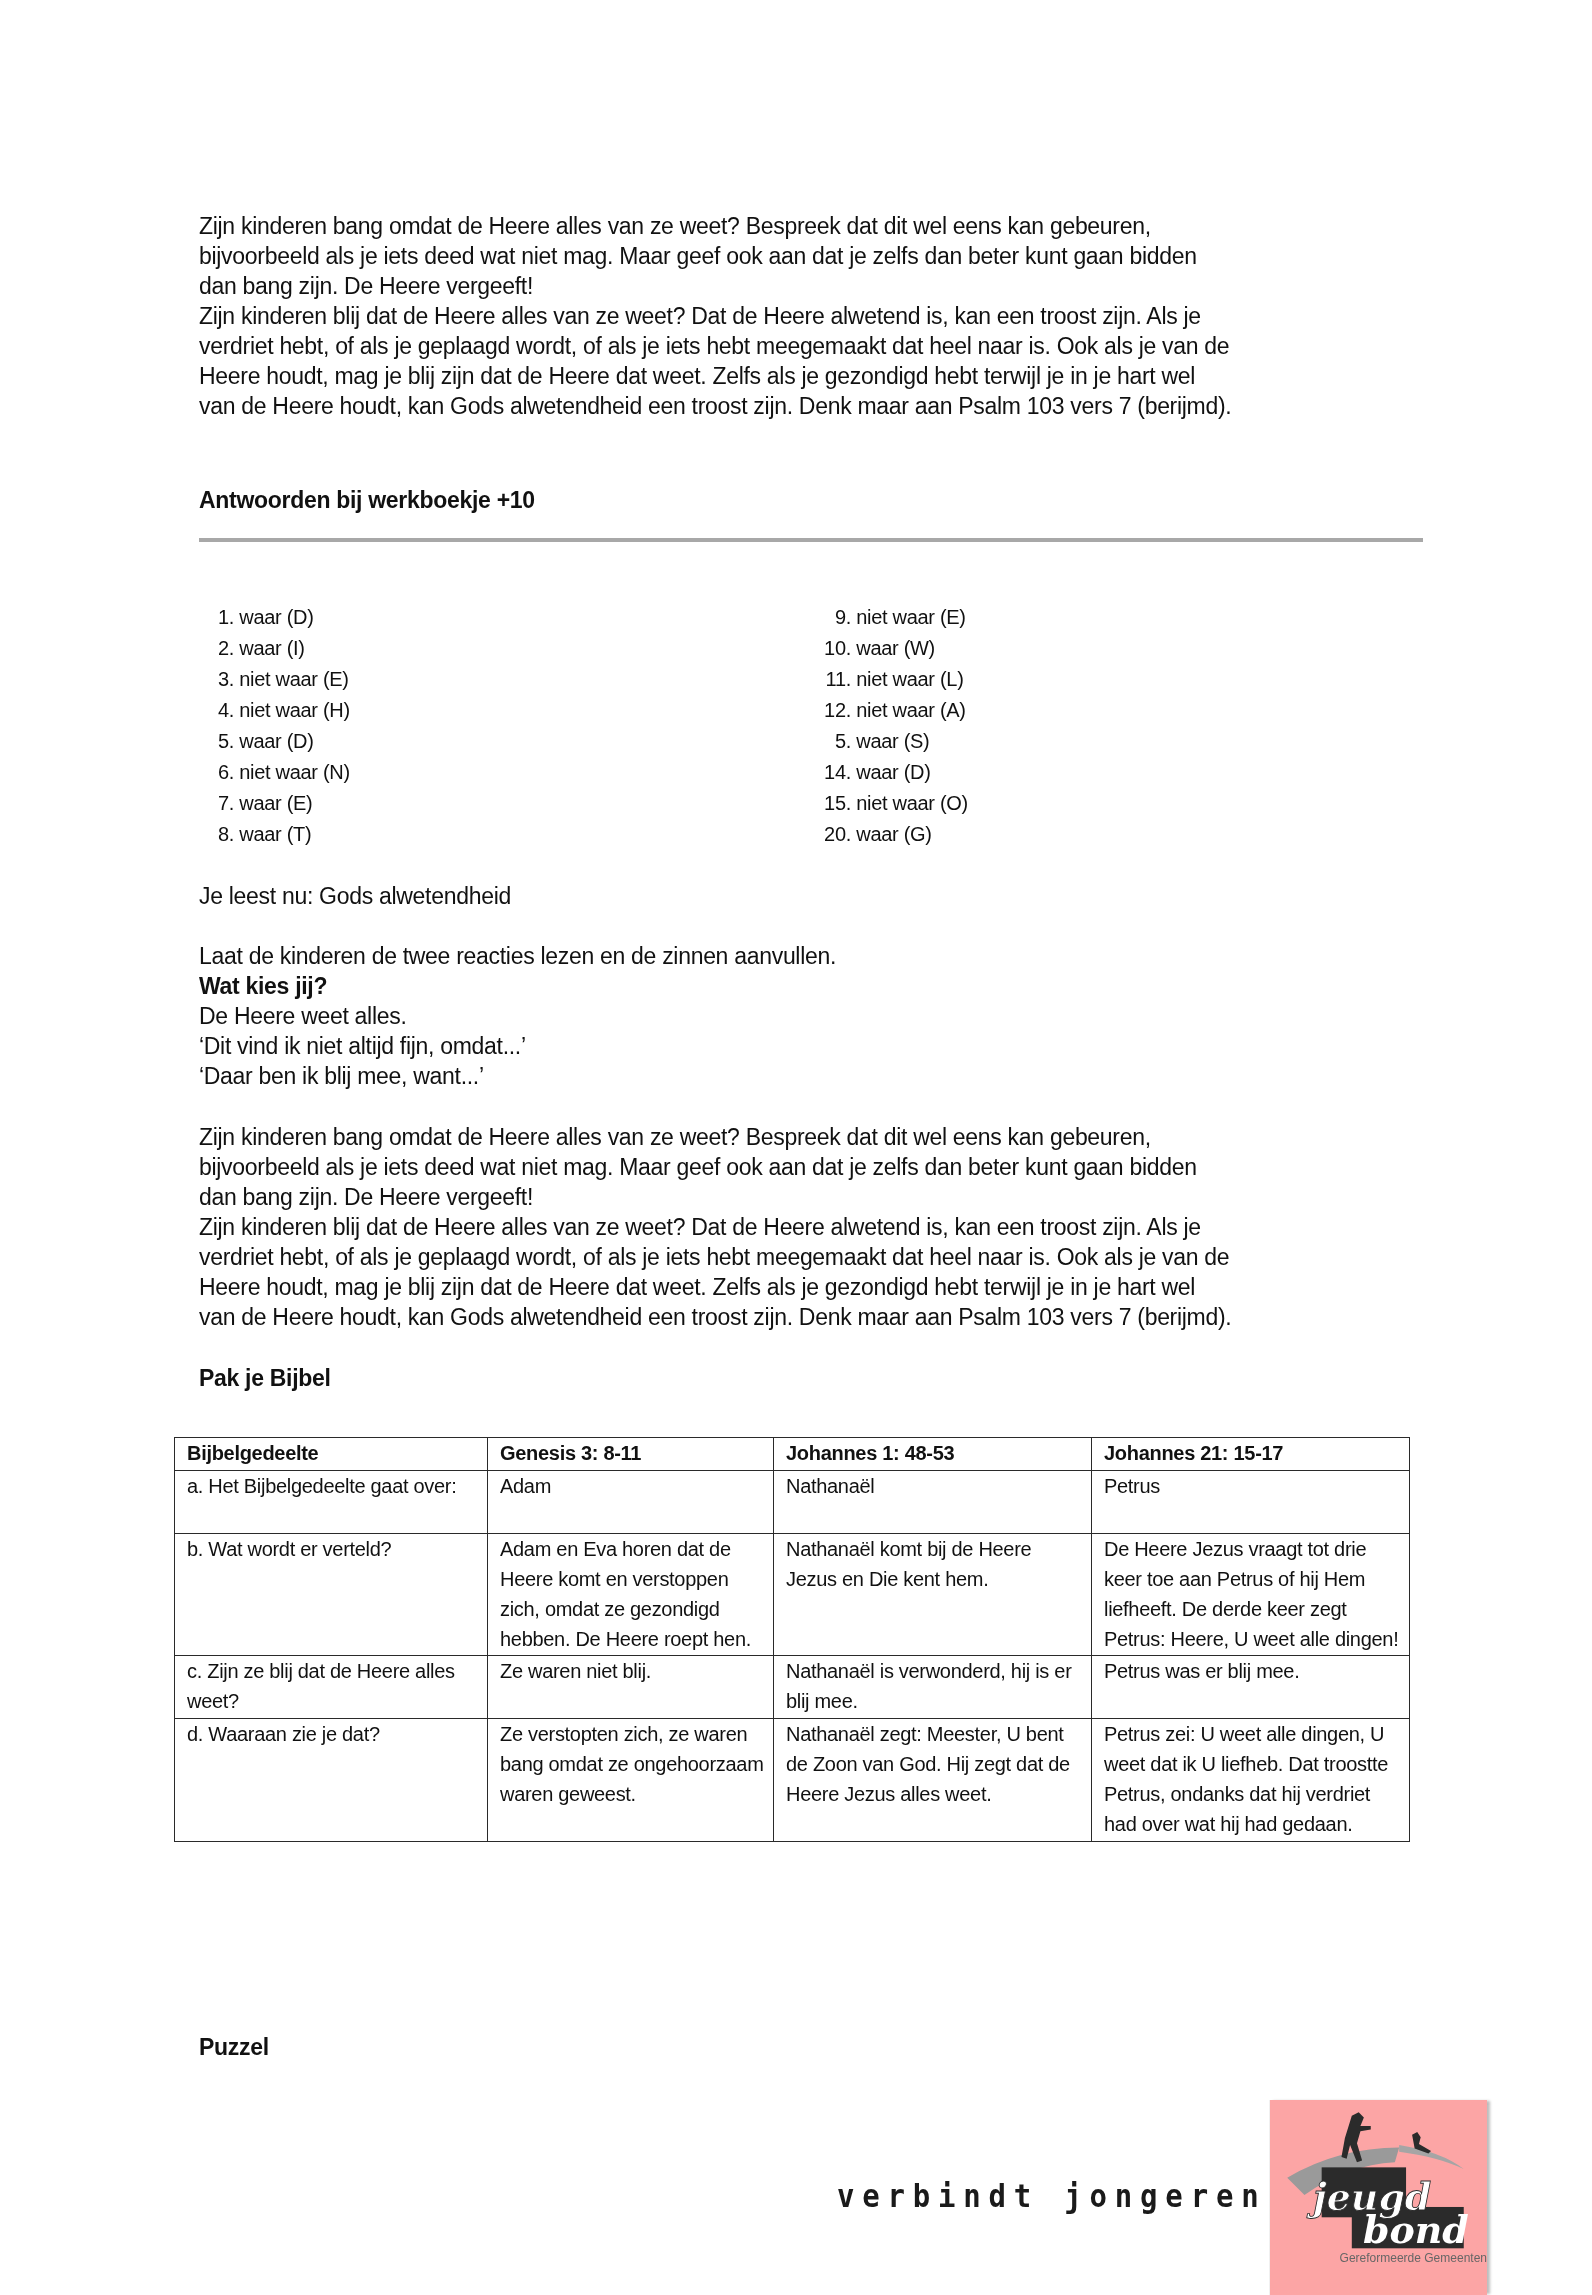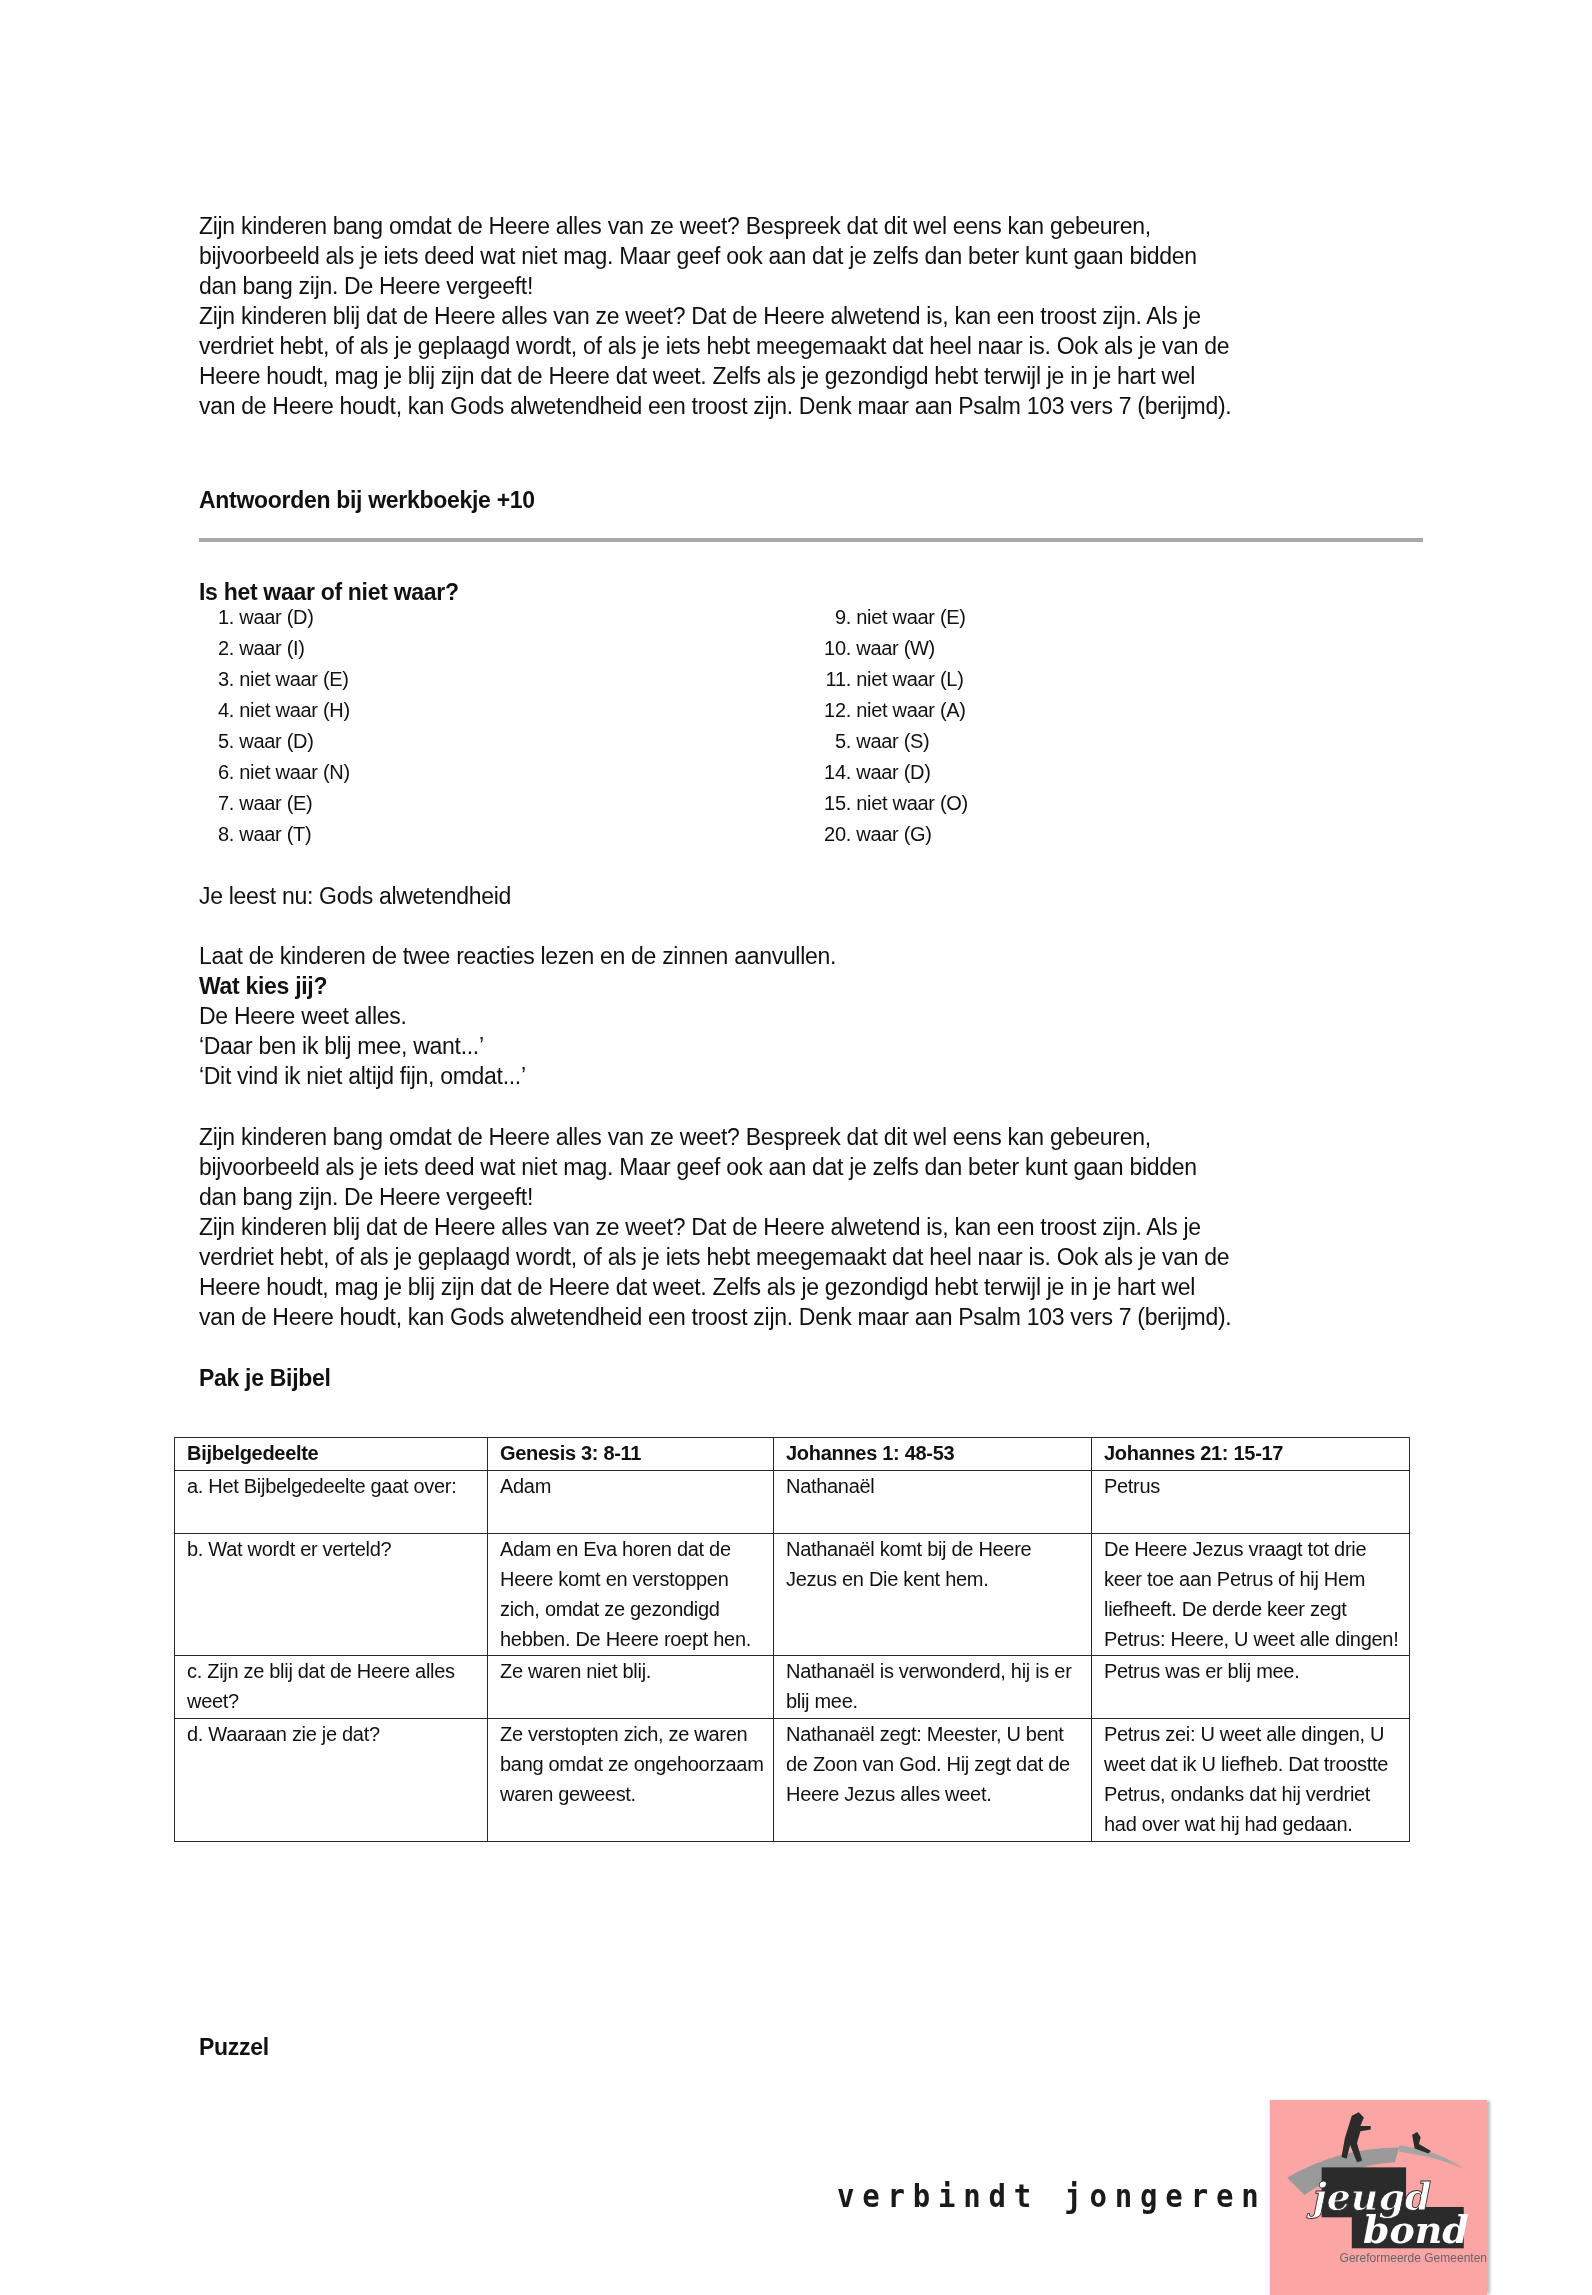--- a/index.html
+++ b/index.html
@@ -64,21 +64,20 @@
     <span class="line">dan bang zijn. De Heere vergeeft!</span>
     <span class="line">Zijn kinderen blij dat de Heere alles van ze weet? Dat de Heere alwetend is, kan een troost zijn. Als je</span>
     <span class="line">verdriet hebt, of als je geplaagd wordt, of als je iets hebt meegemaakt dat heel naar is. Ook als je van de</span>
     <span class="line">Heere houdt, mag je blij zijn dat de Heere dat weet. Zelfs als je gezondigd hebt terwijl je in je hart wel</span>
     <span class="line">van de Heere houdt, kan Gods alwetendheid een troost zijn. Denk maar aan Psalm 103 vers 7 (berijmd).</span>
   </div>
 
   <div class="block txt bold" style="top:485px;">Antwoorden bij werkboekje +10</div>
   <div class="rule"></div>
 
-  <div class="block txt bold" style="top:577px;">Is het waar of niet waar?</div>
 
   <div class="answers">
     <div class="ans-col col-left" style="left:0;">
       <span class="ans-item"><span class="ans-num">1.</span> <span>waar (D)</span></span>
       <span class="ans-item"><span class="ans-num">2.</span> <span>waar (I)</span></span>
       <span class="ans-item"><span class="ans-num">3.</span> <span>niet waar (E)</span></span>
       <span class="ans-item"><span class="ans-num">4.</span> <span>niet waar (H)</span></span>
       <span class="ans-item"><span class="ans-num">5.</span> <span>waar (D)</span></span>
       <span class="ans-item"><span class="ans-num">6.</span> <span>niet waar (N)</span></span>
       <span class="ans-item"><span class="ans-num">7.</span> <span>waar (E)</span></span>
@@ -95,22 +94,22 @@
       <span class="ans-item"><span class="ans-num">20.</span> <span>waar (G)</span></span>
     </div>
   </div>
 
   <div class="block txt" style="top:881px;">Je leest nu: Gods alwetendheid</div>
 
   <div class="block txt" style="top:941px;">
     <span class="line">Laat de kinderen de twee reacties lezen en de zinnen aanvullen.</span>
     <span class="line bold">Wat kies jij?</span>
     <span class="line">De Heere weet alles.</span>
+    <span class="line">‘Dit vind ik niet altijd fijn, omdat...’</span>
     <span class="line">‘Daar ben ik blij mee, want...’</span>
-    <span class="line">‘Dit vind ik niet altijd fijn, omdat...’</span>
   </div>
 
   <div class="block txt" style="top:1122px;">
     <span class="line">Zijn kinderen bang omdat de Heere alles van ze weet? Bespreek dat dit wel eens kan gebeuren,</span>
     <span class="line">bijvoorbeeld als je iets deed wat niet mag. Maar geef ook aan dat je zelfs dan beter kunt gaan bidden</span>
     <span class="line">dan bang zijn. De Heere vergeeft!</span>
     <span class="line">Zijn kinderen blij dat de Heere alles van ze weet? Dat de Heere alwetend is, kan een troost zijn. Als je</span>
     <span class="line">verdriet hebt, of als je geplaagd wordt, of als je iets hebt meegemaakt dat heel naar is. Ook als je van de</span>
     <span class="line">Heere houdt, mag je blij zijn dat de Heere dat weet. Zelfs als je gezondigd hebt terwijl je in je hart wel</span>
     <span class="line">van de Heere houdt, kan Gods alwetendheid een troost zijn. Denk maar aan Psalm 103 vers 7 (berijmd).</span>

